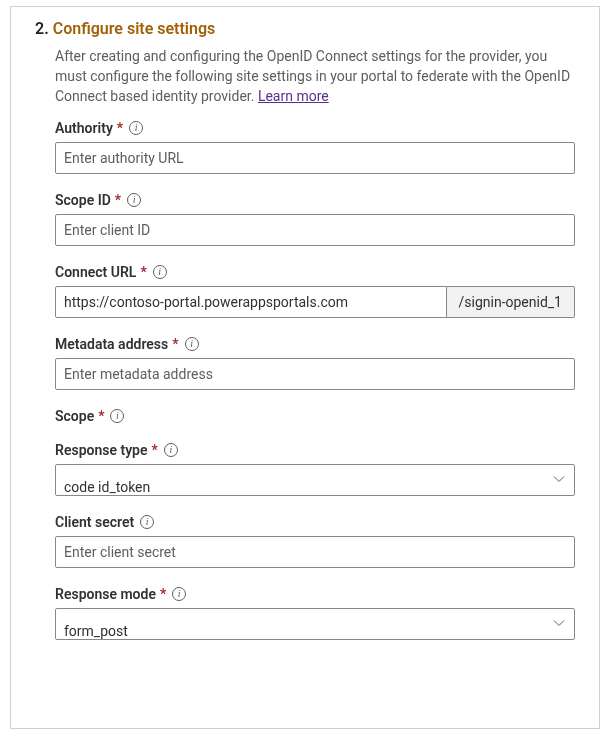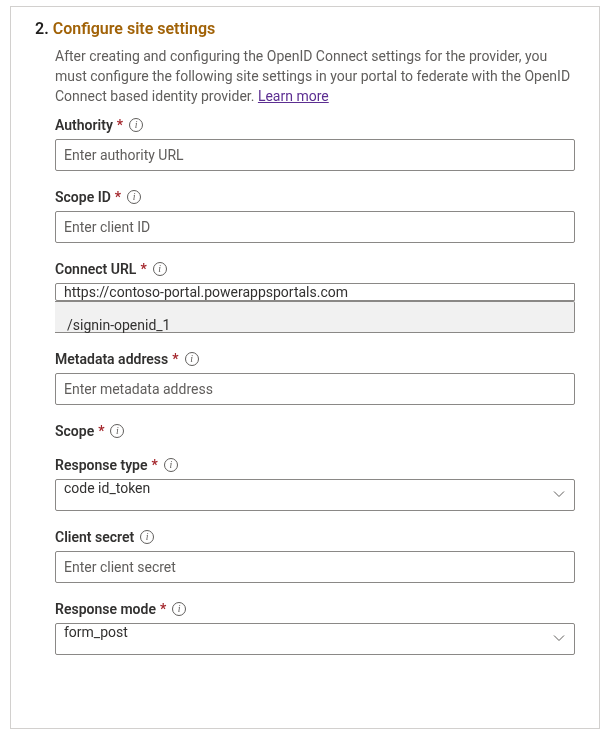--- a/index.html
+++ b/index.html
@@ -17,56 +17,56 @@
     box-sizing:border-box;
     width:590px;
     height:723px;
     margin:6px 0 0 10px;
     padding:12px 24px 0 24px;
     overflow:hidden;
   }
   .step-head{display:flex;}
   .step-num{font-weight:600;font-size:16px;color:#201f1e;margin-right:4px;}
   .step-title{font-weight:600;font-size:16px;color:#a16207;}
-  .step-desc{margin:8px 0 11px 20px;color:#605e5c;line-height:20px;font-size:14px;}
+  .step-desc{margin:8px 0 0 20px;color:#605e5c;line-height:20px;font-size:14px;}
   a.learn{color:#5c2e91;text-decoration:underline;}
-  .fields{margin-left:20px;}
+  .fields{margin-left:20px;margin-top:14px;}
   .field{margin-bottom:18px;}
   .lbl{display:flex;align-items:center;gap:6px;margin-bottom:6px;}
   .lbl-text{font-weight:600;font-size:14px;color:#323130;}
   .req{color:#a4262c;font-weight:600;margin-left:-2px;}
   .info-ico{
     display:inline-flex;align-items:center;justify-content:center;
     width:14px;height:14px;border:1px solid #605e5c;border-radius:50%;
     color:#605e5c;font-size:10px;font-style:italic;font-family:Georgia,serif;
     line-height:1;cursor:default;
     padding-bottom:1px;box-sizing:border-box;
   }
   .tf{
     width:100%;height:32px;box-sizing:border-box;
     border:1px solid #8a8886;border-radius:2px;
-    padding:0 8px;font-size:14px;color:#323130;background:#fff;
+    padding:13px 8px;font-size:14px;color:#323130;background:#fff;
     font-family:inherit;
   }
   .tf::placeholder{color:#605e5c;}
-  .split{display:flex;width:100%;flex-direction:column;}
+  .split{display:flex;width:100%;}
   .split .tf{flex:1;border-top-right-radius:0;border-bottom-right-radius:0;}
   .suffix{
     height:32px;box-sizing:border-box;line-height:30px;
-    padding:8px 12px;font-size:14px;color:#323130;
+    padding:0 12px;font-size:14px;color:#323130;
     border:1px solid #8a8886;border-left:none;background:#f1f1f1;
     border-top-right-radius:2px;border-bottom-right-radius:2px;
     white-space:nowrap;
   }
   .select-wrap{position:relative;width:100%;}
   .select{
     width:100%;height:32px;box-sizing:border-box;
     border:1px solid #8a8886;border-radius:2px;
     padding:0 28px 0 8px;font-size:14px;color:#323130;background:#fff;
-    display:flex;align-items:flex-start;cursor:pointer;
+    display:flex;align-items:flex-end;cursor:pointer;
   }
   .chev{
     position:absolute;top:50%;right:10px;transform:translateY(-50%);
     pointer-events:none;color:#605e5c;
   }
 </style>
 </head>
 <body>
 
 <div class="panel">

